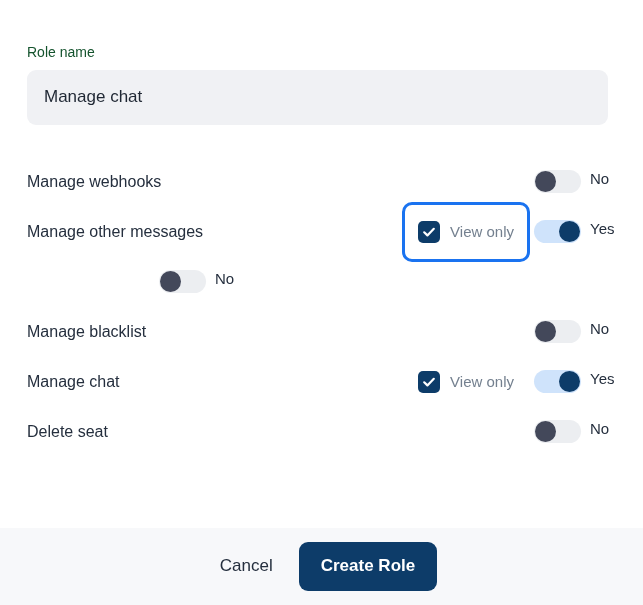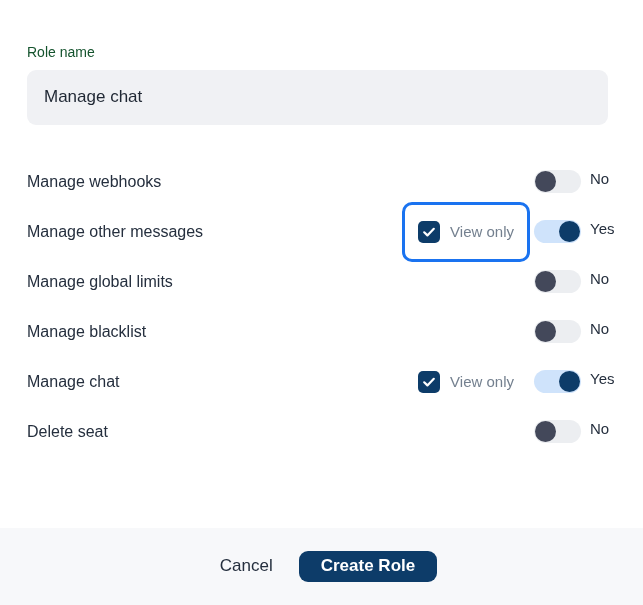--- a/index.html
+++ b/index.html
@@ -202,21 +202,21 @@
     line-height: 1.2;
   }
   .btn-primary {
     background: #0d3c69;
     border: none;
     border-radius: 9px;
     font-family: "Liberation Sans", sans-serif;
     font-size: 17px;
     font-weight: bold;
     color: #ffffff;
-    height: 31px;
+    height: 49px;
     padding: 0 22px;
     cursor: pointer;
     line-height: 1.2;
   }
 </style>
 </head>
 <body>
 
 <div class="modal">
 
@@ -261,21 +261,20 @@
             </div>
             <div class="toggle-wrap">
               <div class="toggle on">
                 <span class="knob"></span>
               </div>
               <span class="toggle-label">Yes</span>
             </div>
           </div>
         </div>
         <div class="perm-row">
-          <div class="perm-name">Manage global limits</div>
           <div class="perm-controls">
             <div class="viewonly empty">
               <span class="checkbox">
                 <svg width="14" height="14" viewBox="0 0 14 14" aria-hidden="true">
                   <path d="M2.2 7.3 L5.4 10.4 L11.8 3.8" stroke="#ffffff" stroke-width="2.2" fill="none" stroke-linecap="round" stroke-linejoin="round"></path>
                 </svg>
               </span>
               <span class="viewonly-label">View only</span>
             </div>
             <div class="toggle-wrap">

